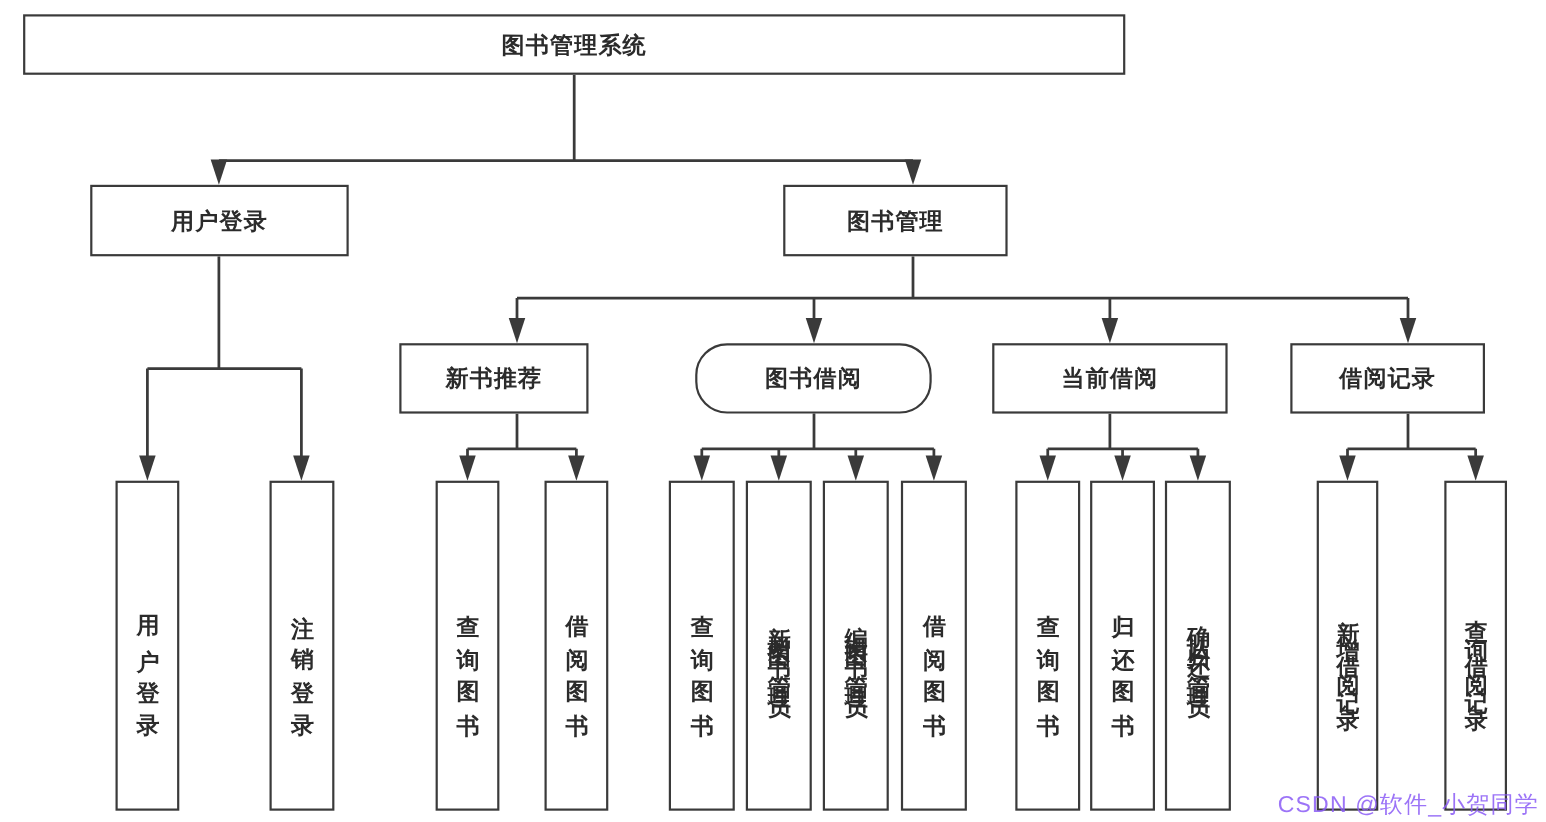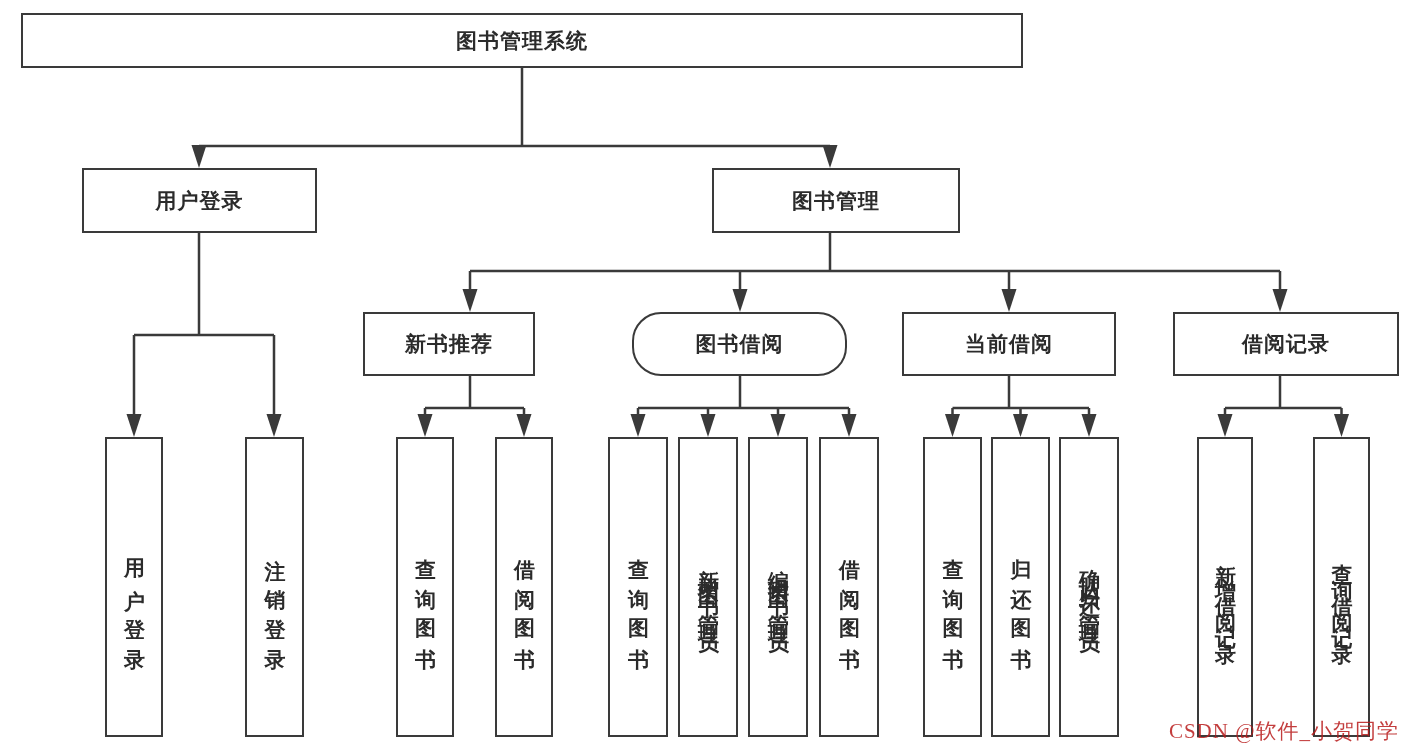--- a/index.html
+++ b/index.html
@@ -1,19 +1,19 @@
 <!DOCTYPE html>
 <html><head>
 <meta charset="utf-8">
 <style>
   html,body { margin:0; padding:0; background:#ffffff; }
   .canvas {
     position:relative; width:1405px; height:747px; overflow:hidden;
     background:#ffffff;
-    font-family:Liberation Serif, serif;
+    font-family:Liberation Sans, sans-serif;
     color:#2b2b2b;
   }
   svg.wires { position:absolute; left:0; top:0; width:1405px; height:747px; z-index:0; }
   svg.wires path { fill:none; stroke:#3a3a3a; stroke-width:2.5; }
   svg.wires polygon { fill:#3a3a3a; stroke:none; }
 
   .box {
     position:absolute; box-sizing:border-box; background:#ffffff;
     border:2.5px solid #3a3a3a; z-index:1;
     display:flex; align-items:center; justify-content:center;
@@ -26,21 +26,21 @@
   .leaf .vtext {
     writing-mode:vertical-rl; text-orientation:mixed;
     white-space:nowrap; line-height:1;
   }
   .sp4 .vtext { letter-spacing:30px; transform:translateY(15px); }
   .sp6 .vtext { letter-spacing:16px; transform:translateY(8px); }
   .sp9 .vtext { letter-spacing:9px;  transform:translateY(5px); }
 
   .watermark {
     position:absolute; right:6px; bottom:4px; z-index:5;
-    font-size:21px; line-height:1.1; color:#b91c1c; opacity:.85;
+    font-size:21px; line-height:1.1; color:#8b5cf6; opacity:.85;
     font-weight:400; letter-spacing:1px; white-space:nowrap;
   }
 </style>
 </head>
 <body>
 
 <div class="canvas">
 
   <svg class="wires" viewBox="0 0 1405 747" aria-hidden="true">
 
@@ -92,34 +92,34 @@
     </g>
   </svg>
 
   <div class="box lvl-top" style="left:21px; top:13px; width:1002px;">
     <span>图书管理系统</span>
   </div>
 
   <div class="box lvl-mid" style="left:82px; top:168px; width:235px;">
     <span>用户登录</span>
   </div>
-  <div class="box lvl-mid" style="left:712px; top:168px; width:248px;">
+  <div class="box lvl-mid" style="left:712px; top:168px; width:204px;">
     <span>图书管理</span>
   </div>
 
   <div class="box lvl-mid3" style="left:363px; top:312px; width:172px;">
     <span>新书推荐</span>
   </div>
   <div class="box lvl-mid3" style="left:632px; top:312px; width:215px;border-radius:29px;">
     <span>图书借阅</span>
   </div>
   <div class="box lvl-mid3" style="left:902px; top:312px; width:214px;text-align:center;">
     <span>当前借阅</span>
   </div>
-  <div class="box lvl-mid3" style="left:1173px; top:312px; width:226px;">
+  <div class="box lvl-mid3" style="left:1173px; top:312px; width:177px;">
     <span>借阅记录</span>
   </div>
 
   <div class="box leaf sp4" style="left:105px; top:437px; width:58px;">
     <span class="vtext">用户登录</span>
   </div>
   <div class="box leaf sp4" style="left:245px; top:437px; width:59px;">
     <span class="vtext">注销登录</span>
   </div>
 

